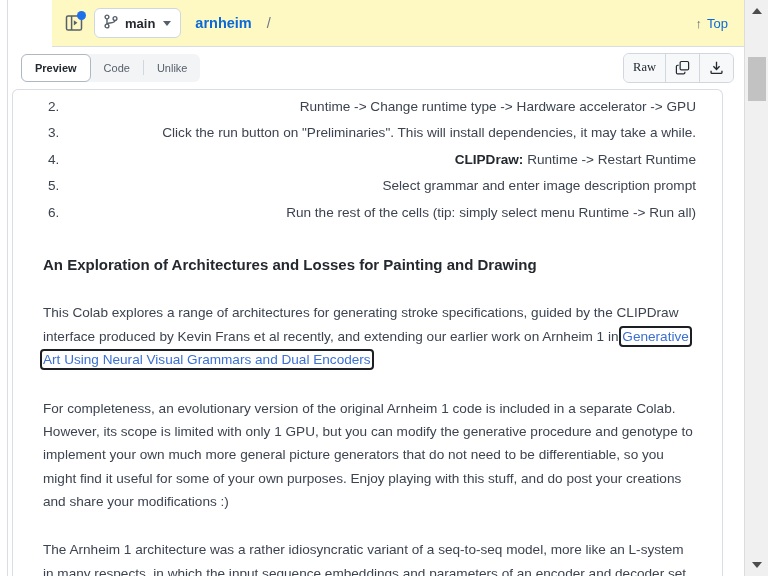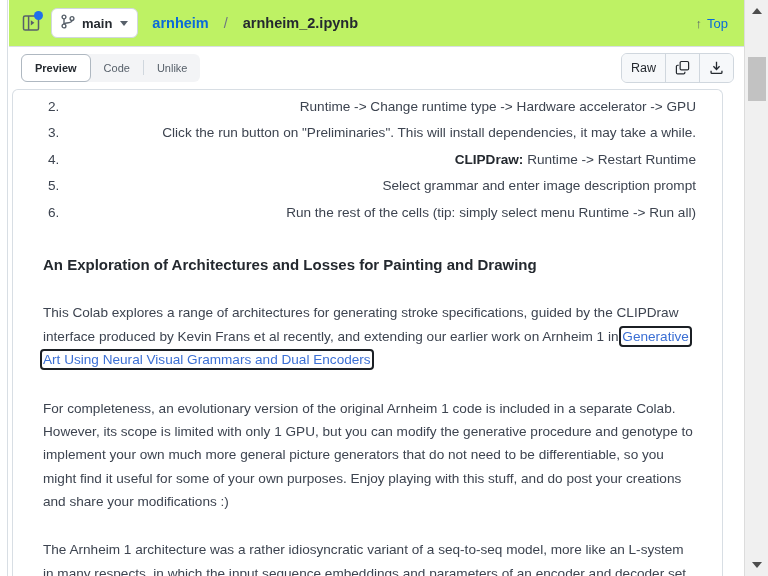--- a/index.html
+++ b/index.html
@@ -38,26 +38,27 @@
     width: 735px;
     height: 576px;
     background: #ffffff;
     box-sizing: border-box;
   }
 
   
   .file-header {
     position: relative;
     height: 47px;
-    background: #bef264;
+    background: #fef9c3;
     border-bottom: 1px solid #d8dee4;
     display: flex;
     align-items: center;
     padding: 0 10px 0 12px;
     box-sizing: border-box;
+    margin-left: 43px;
   }
 
   .notebook-icon {
     width: 20px; height: 20px;
     position: relative;
     flex: 0 0 auto;
     margin-right: 10px;
   }
   .notebook-icon svg { display: block; }
   .nb-badge {
@@ -166,20 +167,21 @@
 
   .tb-right {
     margin-left: auto;
     display: inline-flex;
     align-items: stretch;
     border: 1px solid #d0d7de;
     border-radius: 6px;
     overflow: hidden;
     height: 28px;
     background: #f6f8fa;
+    font-family: Liberation Serif, serif;
   }
   .tb-btn {
     display: inline-flex;
     align-items: center;
     justify-content: center;
     min-width: 30px;
     padding: 0 9px;
     font-size: 12.5px;
     color: #24292f;
     background: #f6f8fa;
@@ -320,21 +322,20 @@
             <path d="M11 6.4 C11 9.6 3 8.6 3 10.1" fill="none" stroke="#57606a" stroke-width="1.4"></path>
           </svg>
         </span>
         <span>main</span>
         <span class="caret"></span>
       </div>
 
       <div class="breadcrumb">
         <span class="repo">arnheim</span>
         <span class="sep">/</span>
-        <span class="fname">arnheim_2.ipynb</span>
       </div>
 
       <div class="top-link">
         <span class="uparrow">↑</span>
         <span>Top</span>
       </div>
     </div>
 
     <div class="toolbar">
 

